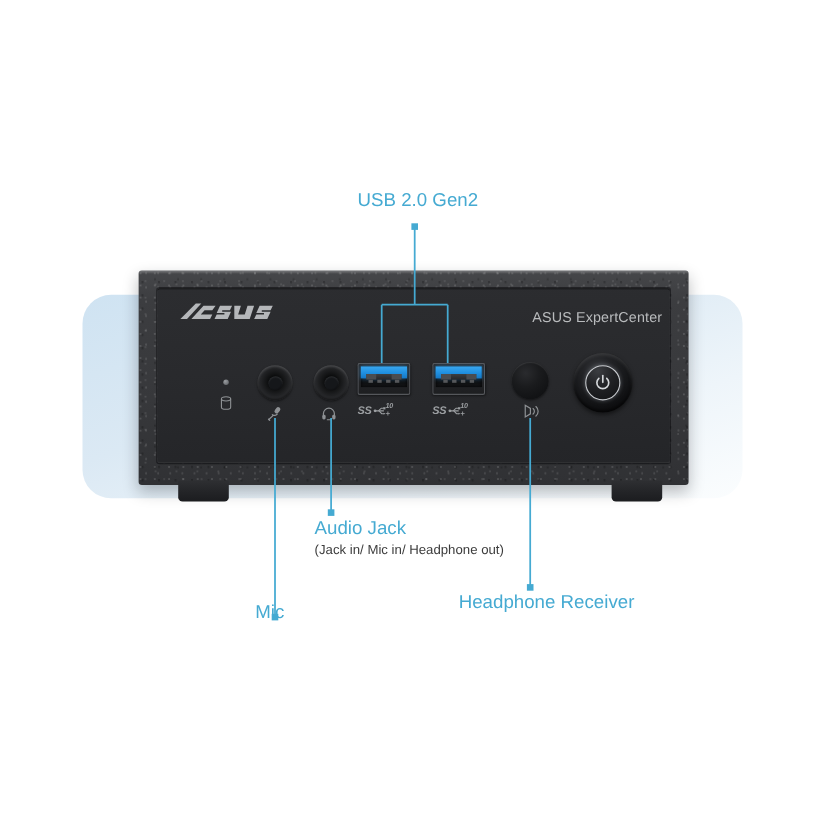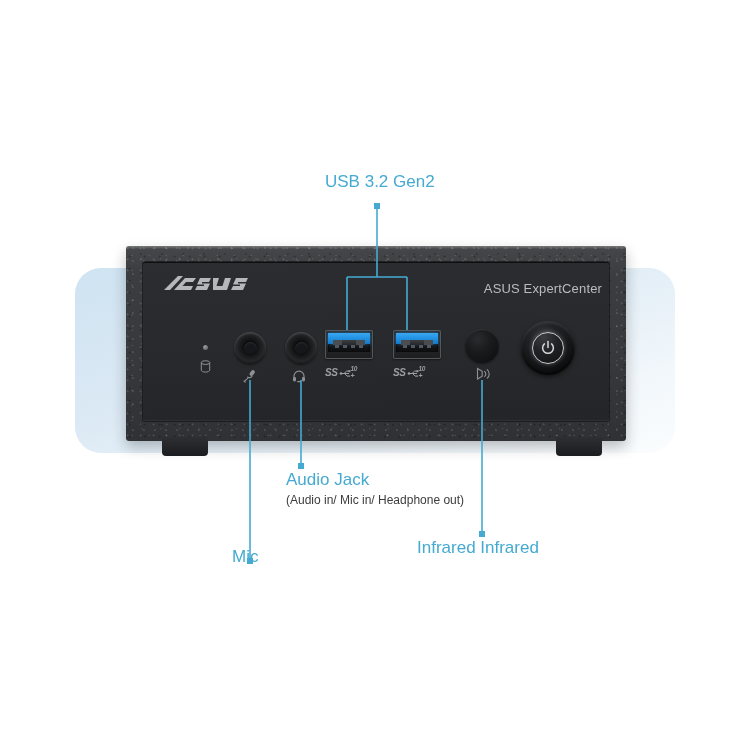--- a/index.html
+++ b/index.html
@@ -451,24 +451,24 @@
       <path d="M482 380 V534"></path>
     </g>
     <g fill="#45aad2">
       <rect x="374" y="203" width="6" height="6"></rect>
       <rect x="298" y="463" width="6" height="6"></rect>
       <rect x="247" y="558" width="6" height="6"></rect>
       <rect x="479" y="531" width="6" height="6"></rect>
     </g>
   </svg>
 
-  <div class="label lg lbl-usb">USB 3.2 Gen2</div>
+  <div class="label lg lbl-usb">USB 2.0 Gen2</div>
 
   <div class="label lg lbl-audio">
     <span>Audio Jack</span>
-    <span class="sub">(Audio in/ Mic in/ Headphone out)</span>
+    <span class="sub">(Jack in/ Mic in/ Headphone out)</span>
   </div>
 
   <div class="label lg lbl-mic">Mic</div>
 
-  <div class="label lg lbl-ir">Infrared Infrared</div>
+  <div class="label lg lbl-ir">Headphone Receiver</div>
 
 </div>
 
 </body></html>

